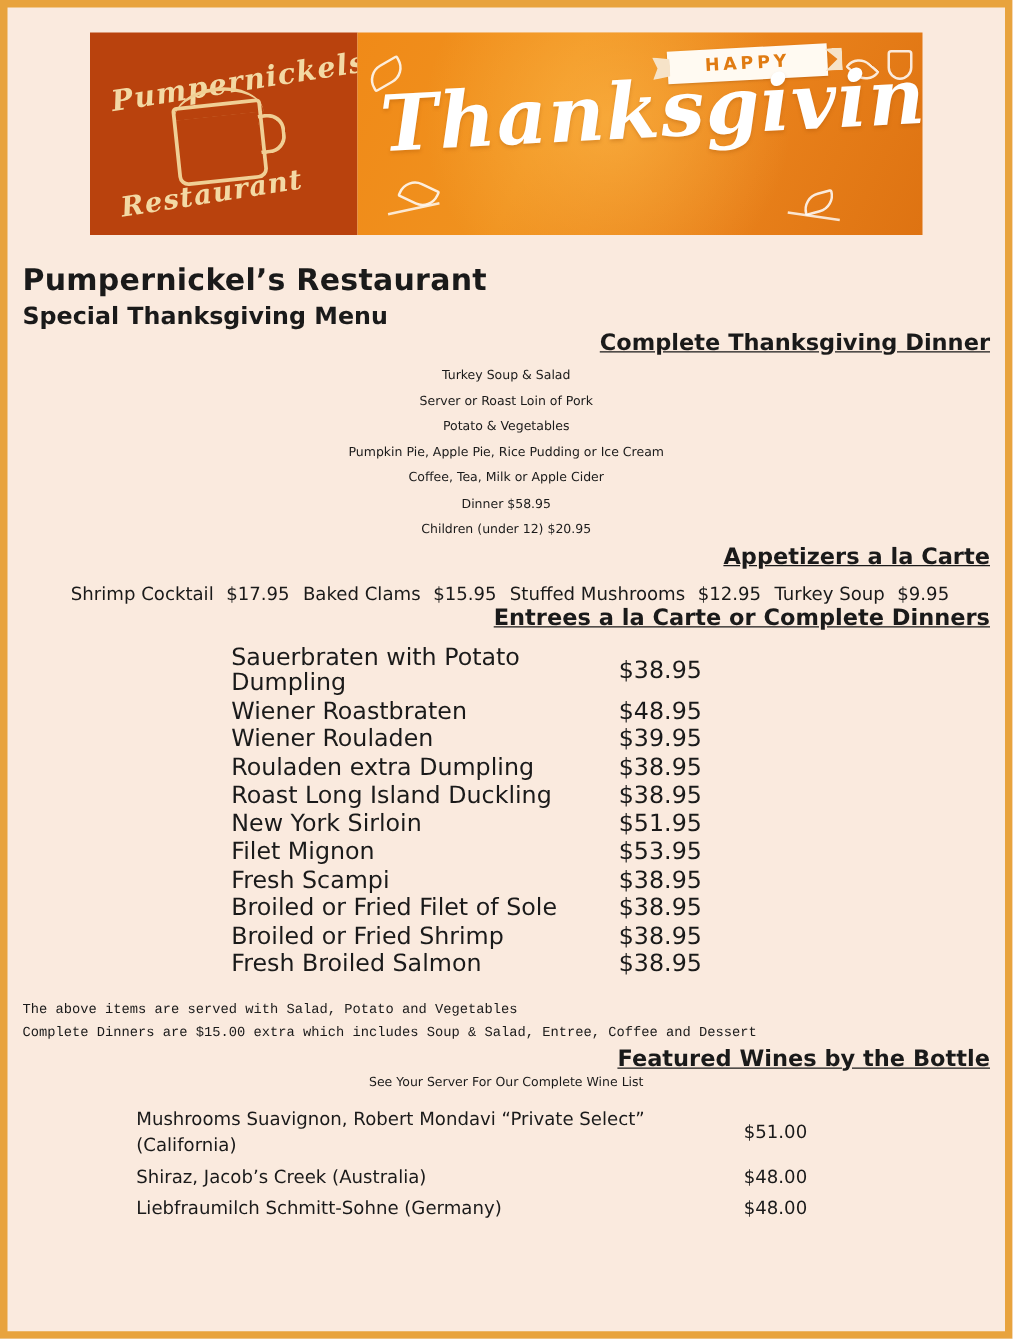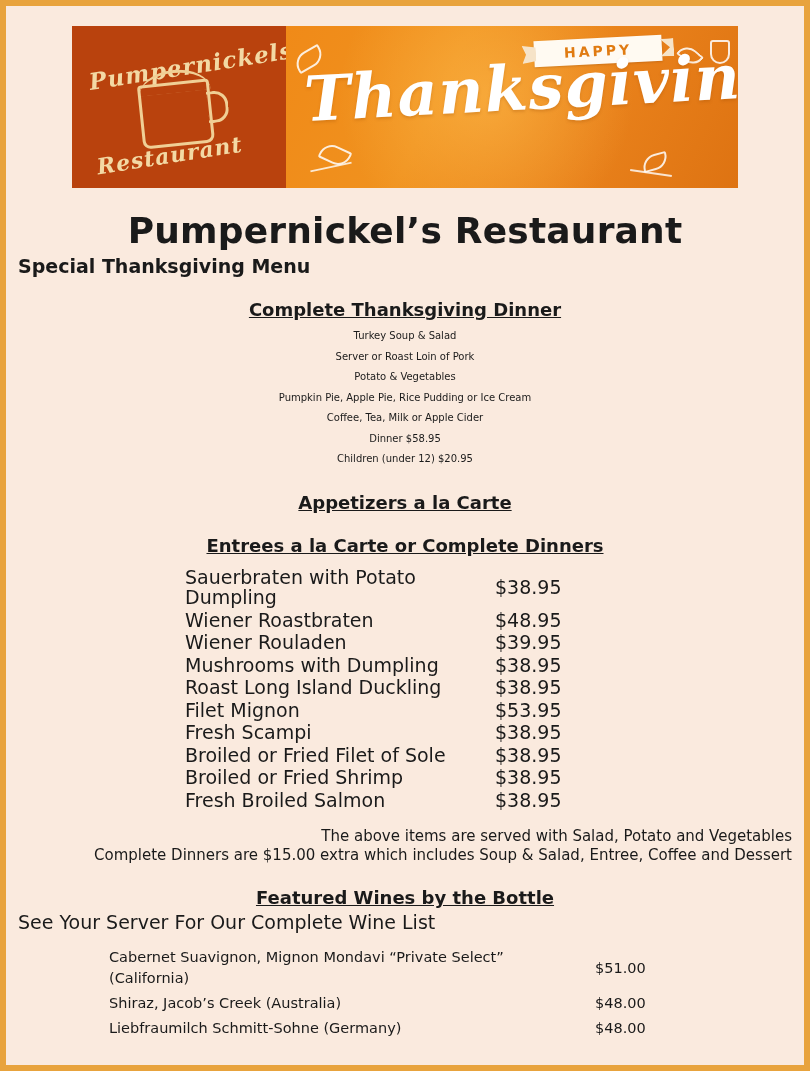--- a/index.html
+++ b/index.html
@@ -188,38 +188,37 @@
     left: 424px;
     top: 14px;
     width: 16px;
     height: 20px;
     border: 2px solid rgba(255,255,255,0.85);
     border-radius: 3px 3px 10px 10px;
   }
 
   
   .title {
-    text-align: center;
-    font-size: 36px;
+    text-align: left;
+    font-size: 24px;
     font-weight: bold;
     margin-top: 22px;
     letter-spacing: 0.2px;
   }
   .subtitle {
     text-align: left;
     font-size: 19px;
     font-weight: bold;
     margin-top: 4px;
   }
   .section-head {
-    text-align: center;
+    text-align: right;
     font-size: 18px;
     font-weight: bold;
     text-decoration: underline;
-    margin-top: 22px;
   }
   .center-line {
     text-align: center;
     font-size: 10px;
     line-height: 20.5px;
   }
   .dinner-lines { margin-top: 6px; }
 
   .appetizer-row {
     text-align: center;
@@ -239,29 +238,30 @@
   .entree-table td {
     padding: 1px 0;
     line-height: 20.5px;
   }
   .entree-table td.price {
     width: 130px;
     padding-left: 24px;
   }
 
   .note {
-    text-align: right;
-    font-size: 15px;
+    text-align: left;
+    font-size: 11px;
     line-height: 19px;
+    font-family: Liberation Mono, monospace;
   }
   .notes-block { margin-top: 16px; }
 
   .wine-sub {
-    text-align: left;
-    font-size: 19px;
+    text-align: center;
+    font-size: 10px;
     margin-top: 3px;
   }
   .wine-table {
     width: 600px;
     margin: 12px auto 0 auto;
     border-collapse: collapse;
     font-size: 14.5px;
   }
   .wine-table td { padding: 2px 0; line-height: 21px; }
   .wine-table td.wname { padding-left: 4px; }
@@ -304,43 +304,53 @@
       <div class="center-line">Turkey Soup &amp; Salad</div>
       <div class="center-line">Server or Roast Loin of Pork</div>
       <div class="center-line">Potato &amp; Vegetables</div>
       <div class="center-line">Pumpkin Pie, Apple Pie, Rice Pudding or Ice Cream</div>
       <div class="center-line">Coffee, Tea, Milk or Apple Cider</div>
       <div class="center-line">Dinner $58.95</div>
       <div class="center-line">Children (under 12) $20.95</div>
     </div>
 
     <div class="section-head">Appetizers a la Carte</div>
+    <div class="appetizer-row">
+      <span class="app-item">Shrimp Cocktail</span><span class="app-price">$17.95</span>
+      <span class="app-item">Baked Clams</span><span class="app-price">$15.95</span>
+      <span class="app-item">Stuffed Mushrooms</span><span class="app-price">$12.95</span>
+      <span class="app-item">Turkey Soup</span><span class="app-price">$9.95</span>
+    </div>
 
     <div class="section-head">Entrees a la Carte or Complete Dinners</div>
     <table class="entree-table">
       <tbody>
         <tr>
           <td>Sauerbraten with Potato Dumpling</td>
           <td class="price">$38.95</td>
         </tr>
         <tr>
           <td>Wiener Roastbraten</td>
           <td class="price">$48.95</td>
         </tr>
         <tr>
           <td>Wiener Rouladen</td>
           <td class="price">$39.95</td>
         </tr>
         <tr>
-          <td>Mushrooms with Dumpling</td>
+          <td>Rouladen extra Dumpling</td>
           <td class="price">$38.95</td>
         </tr>
         <tr>
           <td>Roast Long Island Duckling</td>
           <td class="price">$38.95</td>
+        </tr>
+        <tr>
+          <td>New York Sirloin</td>
+          <td class="price">$51.95</td>
         </tr>
         <tr>
           <td>Filet Mignon</td>
           <td class="price">$53.95</td>
         </tr>
         <tr>
           <td>Fresh Scampi</td>
           <td class="price">$38.95</td>
         </tr>
         <tr>
@@ -361,21 +371,21 @@
     <div class="notes-block">
       <div class="note">The above items are served with Salad, Potato and Vegetables</div>
       <div class="note">Complete Dinners are $15.00 extra which includes Soup &amp; Salad, Entree, Coffee and Dessert</div>
     </div>
 
     <div class="section-head">Featured Wines by the Bottle</div>
     <div class="wine-sub">See Your Server For Our Complete Wine List</div>
     <table class="wine-table">
       <tbody>
         <tr>
-          <td class="wname">Cabernet Suavignon, Mignon Mondavi “Private Select” (California)</td>
+          <td class="wname">Mushrooms Suavignon, Robert Mondavi “Private Select” (California)</td>
           <td class="wprice">$51.00</td>
         </tr>
         <tr>
           <td class="wname">Shiraz, Jacob’s Creek (Australia)</td>
           <td class="wprice">$48.00</td>
         </tr>
         <tr>
           <td class="wname">Liebfraumilch Schmitt-Sohne (Germany)</td>
           <td class="wprice">$48.00</td>
         </tr>

